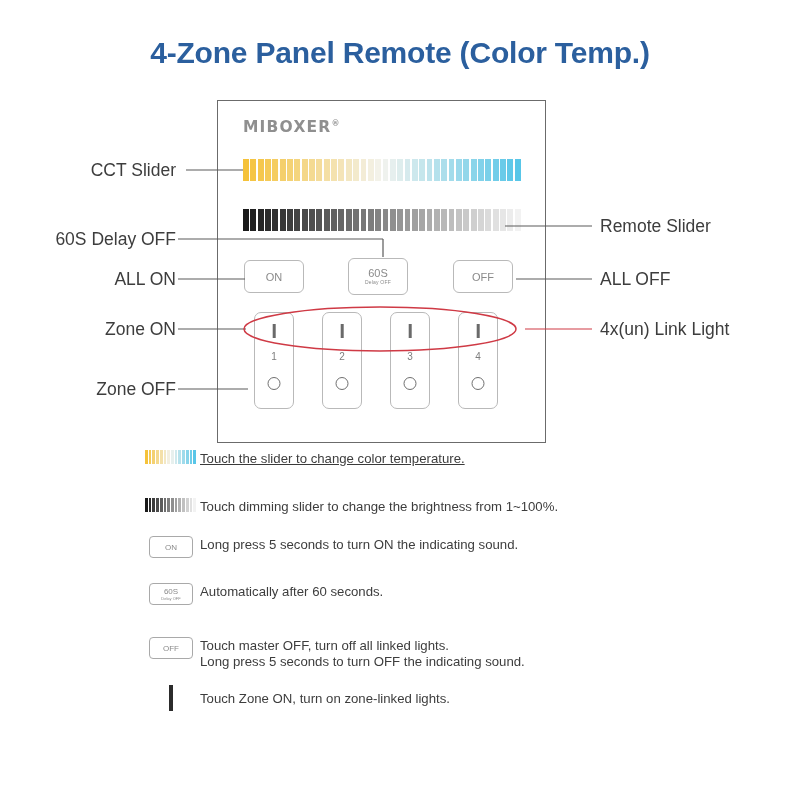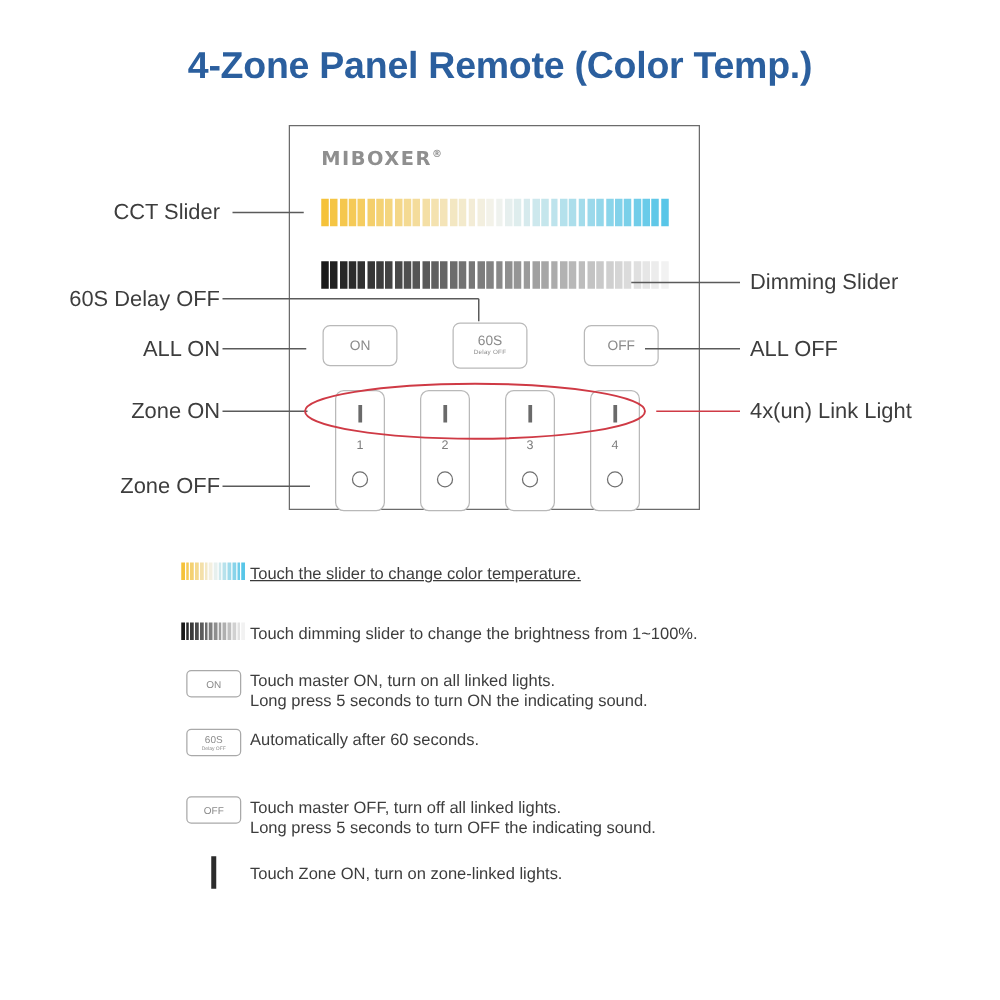--- a/index.html
+++ b/index.html
@@ -25,24 +25,24 @@
     text-align: center;
     font-size: 30px;
     font-weight: bold;
     color: #2b5f9e;
     letter-spacing: -0.2px;
   }
 
   
   #panel {
     position: absolute;
-    left: 231px;
+    left: 217px;
     top: 100px;
     width: 329px;
-    height: 308px;
+    height: 343px;
     border: 1.4px solid #6b6b6b;
     background: #ffffff;
     box-sizing: border-box;
   }
   #brand-logo {
     position: absolute;
     left: 25px;
     top: 17px;
     font-size: 15.5px;
     font-weight: bold;
@@ -363,21 +363,21 @@
 
   <ellipse cx="380" cy="329" rx="136" ry="22" fill="none" stroke="#cf3a45" stroke-width="1.5"></ellipse>
 </svg>
 
 <div class="callout-label left" style="left:176px; top:170px;">CCT Slider</div>
 <div class="callout-label left" style="left:176px; top:239px;">60S Delay OFF</div>
 <div class="callout-label left" style="left:176px; top:279px;">ALL ON</div>
 <div class="callout-label left" style="left:176px; top:329px;">Zone ON</div>
 <div class="callout-label left" style="left:176px; top:389px;">Zone OFF</div>
 
-<div class="callout-label right" style="left:600px; top:226px;">Dimming Slider</div>
+<div class="callout-label right" style="left:600px; top:226px;">Remote Slider</div>
 <div class="callout-label right" style="left:600px; top:279px;">ALL OFF</div>
 <div class="callout-label right" style="left:600px; top:329px;">4x(un) Link Light</div>
 
 <div id="legend">
 
   <div class="legend-row" style="height:36px;text-decoration:underline;">
     <div class="legend-icon">
       <div class="mini-slider" id="mini-cct">
           <div class="tick" style="background: rgb(245, 194, 58);"></div>
           <div class="tick" style="background: rgb(245, 202, 86);"></div>
@@ -424,21 +424,20 @@
     </div>
   </div>
 
   <div class="legend-row" style="height:47px;">
     <div class="legend-icon">
       <div class="mini-btn">
         <span>ON</span>
       </div>
     </div>
     <div class="legend-text">
-      <span class="l2">Touch master ON, turn on all linked lights.</span>
       <span class="l2">Long press 5 seconds to turn ON the indicating sound.</span>
     </div>
   </div>
 
   <div class="legend-row" style="height:54px;">
     <div class="legend-icon">
       <div class="mini-btn">
         <span>60S</span>
         <span class="sub">Delay OFF</span>
       </div>

